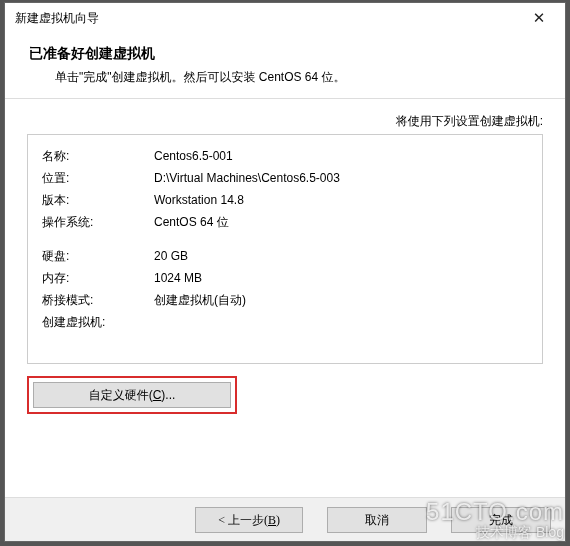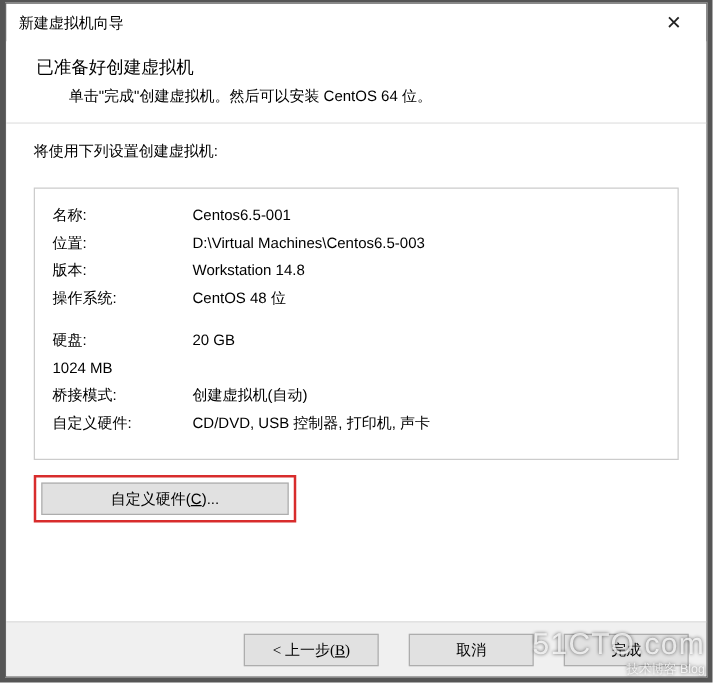--- a/index.html
+++ b/index.html
@@ -40,39 +40,39 @@
   }
 
   .header {
     padding: 12px 0 12px 24px;
     border-bottom: 1px solid #ddd;
     background: #fff;
   }
   .header h1 {
     margin: 0 0 6px 0;
     font-size: 14px;
-    font-weight: normal;
+    font-weight: bold;
     color: #000;
   }
   .header p {
     margin: 0;
     padding-left: 26px;
     font-size: 12px;
     color: #000;
   }
 
   .body {
     flex: 1;
     padding: 12px 22px 0 22px;
     background: #fff;
   }
-  .intro { margin: 2px 0 20px 0; }
+  .intro { margin: 2px 0 4px 0; text-align: right; }
   .settings-box {
     border: 1px solid #ccc;
-    padding: 10px 14px 18px 14px;
+    padding: 10px 14px 30px 14px;
   }
   .kv-row {
     display: flex;
     line-height: 22px;
   }
   .kv-row .k { width: 112px; }
   .kv-row .v { flex: 1; }
   .gap { height: 12px; }
 
   .custom-wrap {
@@ -108,21 +108,21 @@
   .watermark {
     position: absolute;
     right: 6px; bottom: 4px;
     text-align: right;
     color: rgba(255,255,255,0.78);
     font-family: Arial, sans-serif;
     pointer-events: none;
     text-shadow: 0 0 3px rgba(0,0,0,0.6);
   }
   .watermark .l1 { font-size: 24px; font-weight: normal; letter-spacing: 1px; }
-  .watermark .l2 { font-size: 10px; margin-top: -2px; }
+  .watermark .l2 { font-size: 14px; margin-top: -2px; }
   .u { text-decoration: underline; }
 </style>
 </head>
 <body>
 
 <div class="dialog">
 
   <div class="titlebar">
     <span class="title">新建虚拟机向导</span>
     <div class="close-btn">
@@ -146,37 +146,37 @@
       <div class="kv-row">
           <span class="k">位置:</span>
           <span class="v">D:\Virtual Machines\Centos6.5-003</span>
         </div>
       <div class="kv-row">
           <span class="k">版本:</span>
           <span class="v">Workstation 14.8</span>
         </div>
       <div class="kv-row">
           <span class="k">操作系统:</span>
-          <span class="v">CentOS 48 位</span>
+          <span class="v">CentOS 64 位</span>
         </div>
       <div class="gap"></div>
       <div class="kv-row">
           <span class="k">硬盘:</span>
           <span class="v">20 GB</span>
         </div>
       <div class="kv-row">
+          <span class="k">内存:</span>
           <span class="v">1024 MB</span>
         </div>
       <div class="kv-row">
           <span class="k">桥接模式:</span>
           <span class="v">创建虚拟机(自动)</span>
         </div>
       <div class="kv-row">
-          <span class="k">自定义硬件:</span>
-          <span class="v">CD/DVD, USB 控制器, 打印机, 声卡</span>
+          <span class="k">创建虚拟机:</span>
         </div>
     </div>
 
     <div class="custom-wrap">
       <button class="win">
         <span>自定义硬件(</span><span class="u">C</span><span>)...</span>
       </button>
     </div>
   </div>
 

